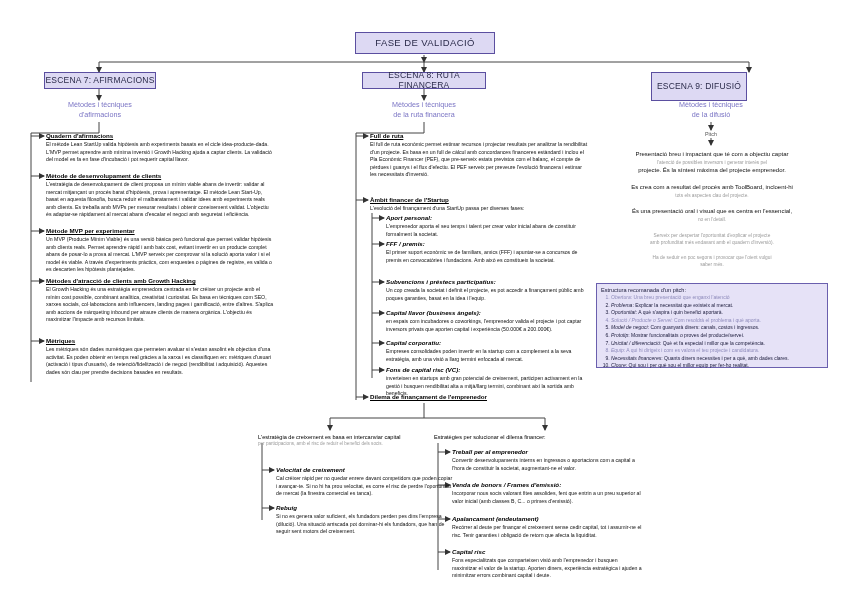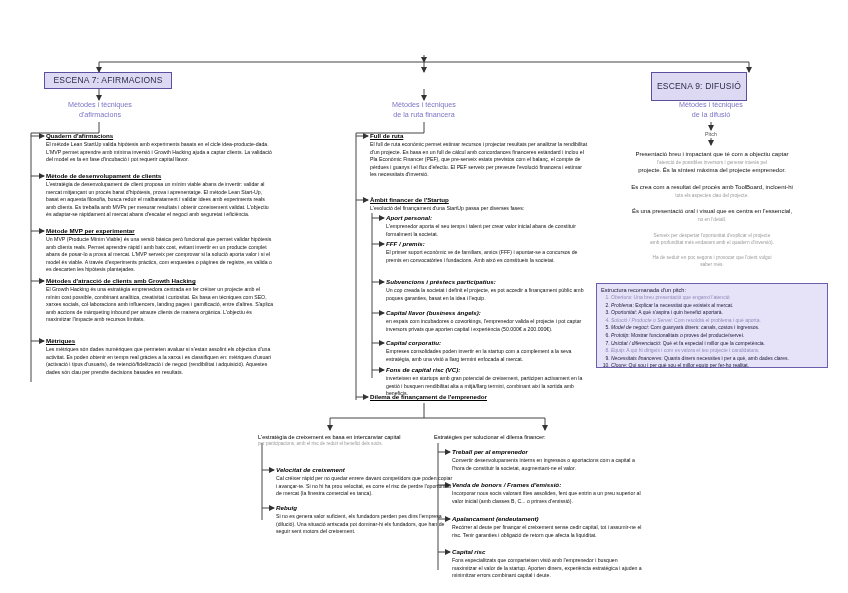--- a/index.html
+++ b/index.html
@@ -156,26 +156,32 @@
       <path d="M262,508 L274,508" marker-end="url(#ah)"></path>
 
       <path d="M438,443 L438,570"></path>
       <path d="M438,452 L450,452" marker-end="url(#ah)"></path>
       <path d="M438,485 L450,485" marker-end="url(#ah)"></path>
       <path d="M438,519 L450,519" marker-end="url(#ah)"></path>
       <path d="M438,552 L450,552" marker-end="url(#ah)"></path>
     </g>
   </svg>
 
-
-  <div class="node" style="left:44px; top:72px; width:128px; height:17px;">
+  <div class="node root-node" style="left:355px; top:32px; width:140px; height:22px;">
+    <span>FASE DE VALIDACIÓ</span>
+  </div>
+
+  <div class="node" style="left:44px; top:72px; width:112px; height:17px;">
     <span>ESCENA 7: AFIRMACIONS</span>
   </div>
   <div class="sublabel" style="left:39px; top:100px; width:122px;">Mètodes i tècniques<br>d'afirmacions</div>
 
+  <div class="node" style="left:362px; top:72px; width:124px; height:17px;">
+    <span>ESCENA 8: RUTA FINANCERA</span>
+  </div>
   <div class="sublabel" style="left:362px; top:100px; width:124px;">Mètodes i tècniques<br>de la ruta financera</div>
 
   <div class="node" style="left:651px; top:72px; width:96px; height:29px;">
     <span>ESCENA 9: DIFUSIÓ</span>
   </div>
   <div class="sublabel" style="left:651px; top:100px; width:120px;">Mètodes i tècniques<br>de la difusió</div>
 
   <div class="blk" style="left:46px; top:132px; width:228px;">
     <div class="hd">Quadern d'afirmacions</div>
     <div class="bd">El mètode Lean StartUp valida hipòtesis amb experiments basats en el cicle idea-producte-dada. L'MVP permet aprendre amb mínima inversió i Growth Hacking ajuda a captar clients. La validació del model es fa en fase d'incubació i pot requerir capital llavor.</div>

